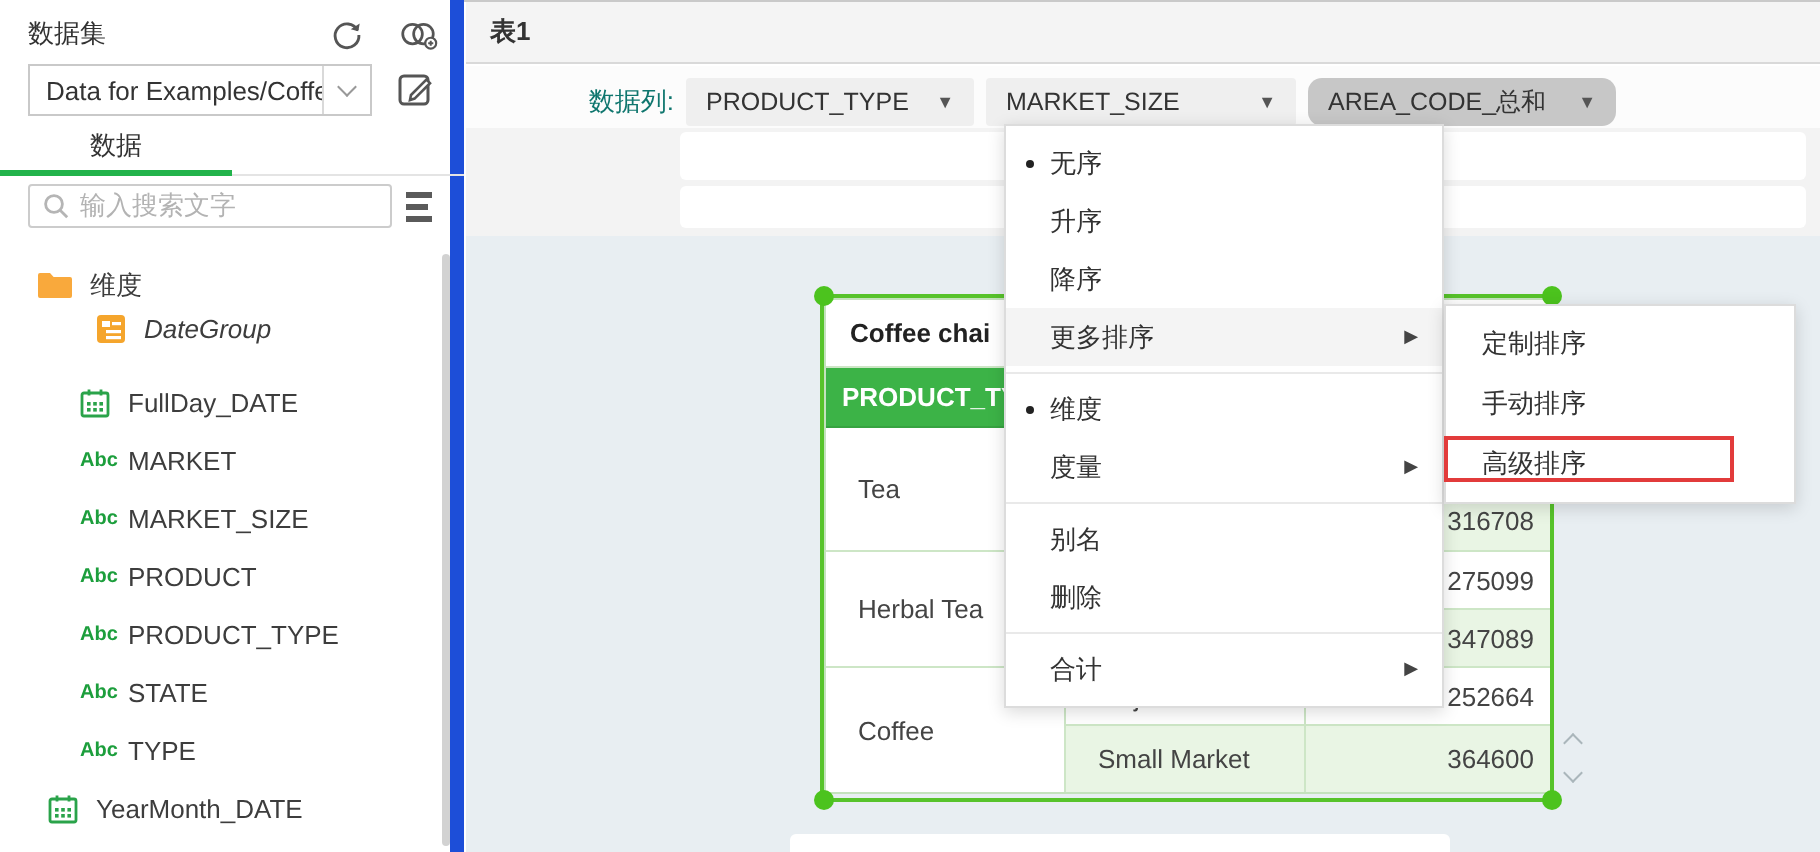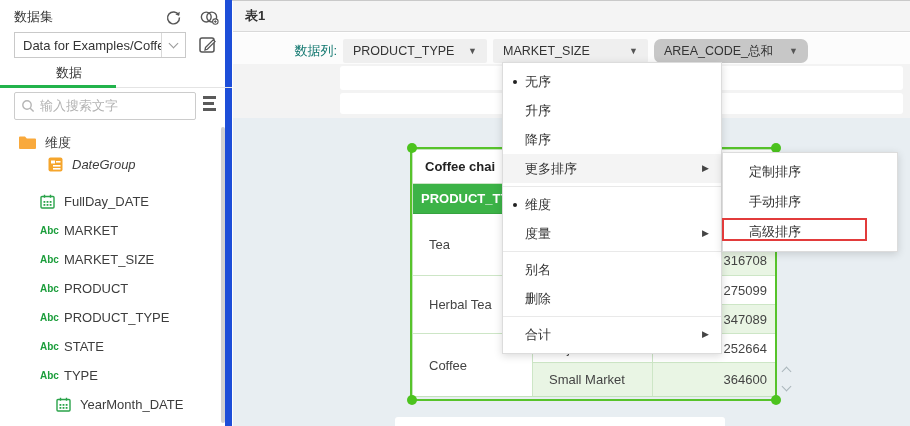--- a/index.html
+++ b/index.html
@@ -14,25 +14,25 @@
   .sb-title { font-size:13px; color:#333; }
   .sb-hicons { margin-left:auto; display:flex; gap:16px; align-items:center; }
   .iconbtn { width:20px; height:20px; display:flex; align-items:center; justify-content:center; cursor:pointer; }
 
   .select { left:14px; top:32px; width:172px; height:26px; border:1px solid #c9c9c9; background:#fff; display:flex; align-items:center; }
   .select-value { padding-left:8px; font-size:13px; color:#333; flex:1; white-space:nowrap; overflow:hidden; }
   .select-caretbox { width:24px; height:24px; border-left:1px solid #d9d9d9; display:flex; align-items:center; justify-content:center; }
   .caret-down { width:7px; height:7px; border-right:1.5px solid #999; border-bottom:1.5px solid #999; transform:rotate(45deg); margin-top:-4px; }
   .edit-btn { left:196px; top:34px; width:24px; height:22px; background:none; border:none; cursor:pointer; display:flex; align-items:center; justify-content:center; }
 
-  .tab { left:11px; top:62px; width:116px; height:24px; text-align:center; line-height:22px; font-size:13px; color:#333; cursor:pointer; }
+  .tab { left:0; top:62px; width:116px; height:24px; text-align:center; line-height:22px; font-size:13px; color:#333; cursor:pointer; }
   .tab-underline { left:0; top:85px; width:116px; height:3px; background:#22b34b; }
   .tabs-line { left:0; top:87px; width:232px; height:1px; background:#e4e4e4; }
 
-  .search-box { left:14px; top:92px; width:182px; height:28px; border:1px solid #ccc; border-radius:2px; background:#fff; display:flex; align-items:center; padding-left:6px; }
+  .search-box { left:14px; top:92px; width:182px; height:22px; border:1px solid #ccc; border-radius:2px; background:#fff; display:flex; align-items:center; padding-left:6px; }
   .search-ph { color:#b3b3b3; font-size:13px; margin-left:5px; }
   .bars-icon { left:203px; top:96px; width:13px; height:15px; display:flex; flex-direction:column; justify-content:space-between; cursor:pointer; }
   .bars-icon i { display:block; height:3px; background:#5a5a5a; }
   .bars-icon i:nth-child(2){ width:11px; }
 
   .field-row { left:0; width:220px; height:29px; display:flex; align-items:center; cursor:pointer; }
   .field-row .lbl { color:#3d3d3d; font-size:13px; white-space:nowrap; }
   .abc { color:#1c9e3c; font-weight:bold; font-size:10px; letter-spacing:0; width:24px; }
   .sb-scroll { left:221px; top:127px; width:4px; height:296px; background:#d2d2d2; border-radius:2px; }
 
@@ -73,21 +73,21 @@
   .sortw .up { transform:rotate(45deg); }
   .sortw .dn { transform:rotate(225deg); }
 
   
   .menu { left:502px; top:62px; width:220px; background:#fff; border:1px solid #dcdcdc; box-shadow:0 2px 8px rgba(0,0,0,.15); padding:4px 0; z-index:5; }
   .m-item { position:relative; height:29px; line-height:29px; padding-left:22px; font-size:13px; color:#333; cursor:pointer; }
   .m-item.hover { background:#f4f4f4; }
   .m-bullet { position:absolute; left:10px; top:13px; width:4px; height:4px; border-radius:50%; background:#222; }
   .m-arrow { position:absolute; right:12px; top:0; font-size:9px; color:#444; }
   .m-sep { height:1px; background:#e9e9e9; margin:3px 0; }
-  .submenu { left:722px; top:152px; width:176px; background:#fff; border:1px solid #dcdcdc; box-shadow:0 2px 8px rgba(0,0,0,.15); padding:4px 8px; z-index:6; }
+  .submenu { left:722px; top:152px; width:176px; background:#fff; border:1px solid #dcdcdc; box-shadow:0 2px 8px rgba(0,0,0,.15); padding:4px 0; z-index:6; }
   .sm-item { height:30px; line-height:30px; padding-left:18px; font-size:13px; color:#333; cursor:pointer; }
   .red-box { left:722px; top:218px; width:145px; height:23px; border:2px solid #e23b3b; z-index:7; pointer-events:none; }
 </style>
 </head>
 <body>
 
 <div class="app">
 
   <aside class="abs sidebar">
     <div class="abs sb-header">
@@ -191,21 +191,21 @@
       <span class="lbl">PRODUCT_TYPE</span>
     </div>
     <div class="abs field-row" style="top:332px; padding-left:40px;">
       <span class="abc">Abc</span>
       <span class="lbl">STATE</span>
     </div>
     <div class="abs field-row" style="top:361px; padding-left:40px;">
       <span class="abc">Abc</span>
       <span class="lbl">TYPE</span>
     </div>
-    <div class="abs field-row" style="top:390px; padding-left:56px;">
+    <div class="abs field-row" style="top:390px; padding-left:24px;">
       <svg width="15" height="15" viewBox="0 0 15 15" style="margin-right:9px;">
           <rect x="1" y="2.5" width="13" height="11.5" rx="1" fill="none" stroke="#2aa34a" stroke-width="1.4"></rect>
           <path d="M4.5 0.8 v3 M10.5 0.8 v3" stroke="#2aa34a" stroke-width="1.4"></path>
           <g fill="#2aa34a">
             <rect x="3.5" y="7" width="1.8" height="1.8"></rect>
             <rect x="6.6" y="7" width="1.8" height="1.8"></rect>
             <rect x="9.7" y="7" width="1.8" height="1.8"></rect>
             <rect x="3.5" y="10" width="1.8" height="1.8"></rect>
             <rect x="6.6" y="10" width="1.8" height="1.8"></rect>
             <rect x="9.7" y="10" width="1.8" height="1.8"></rect>

